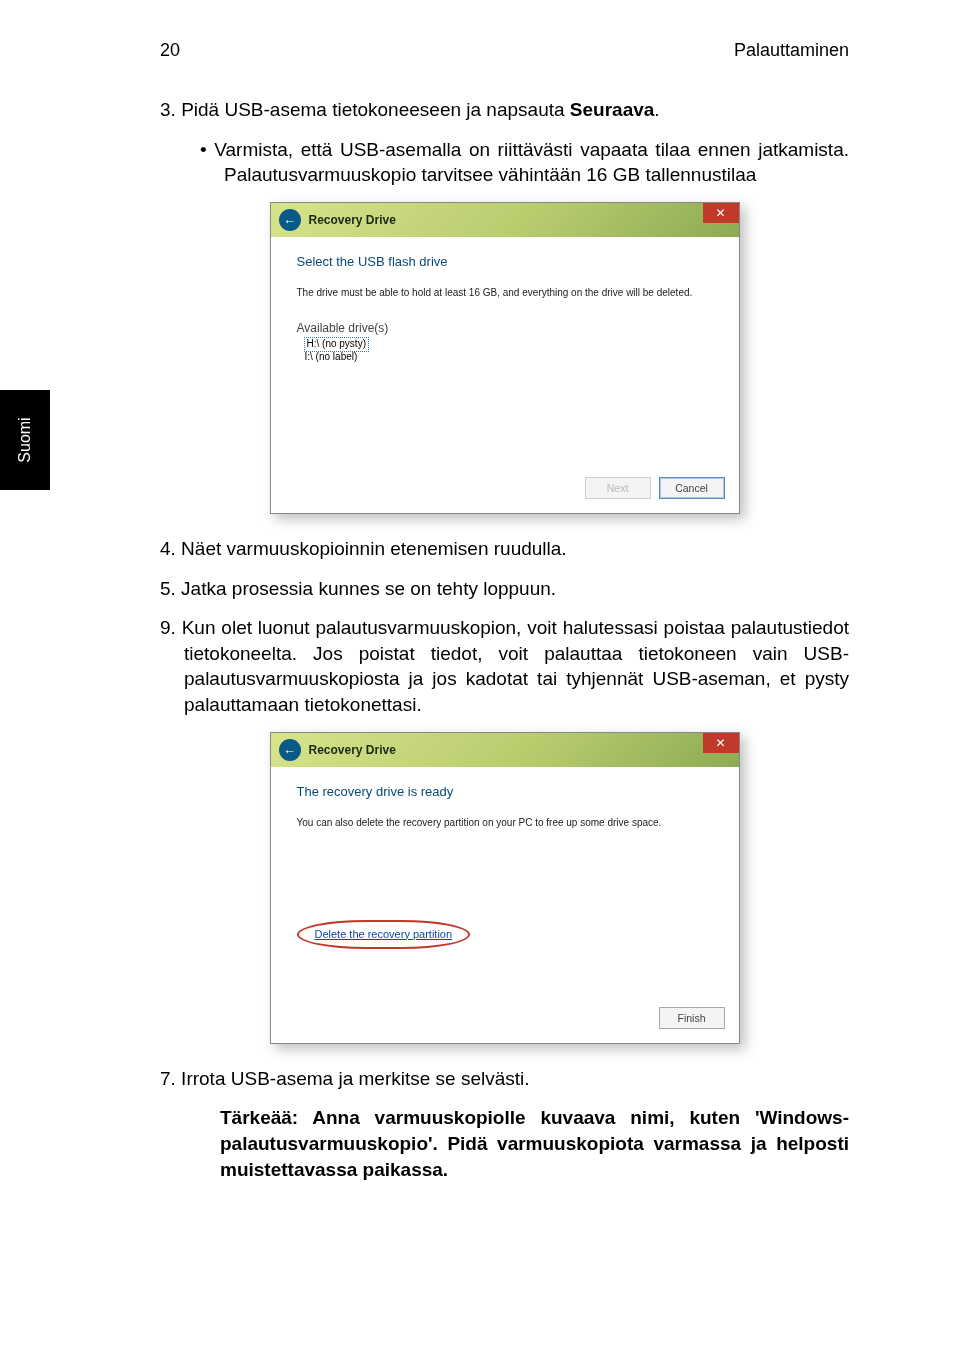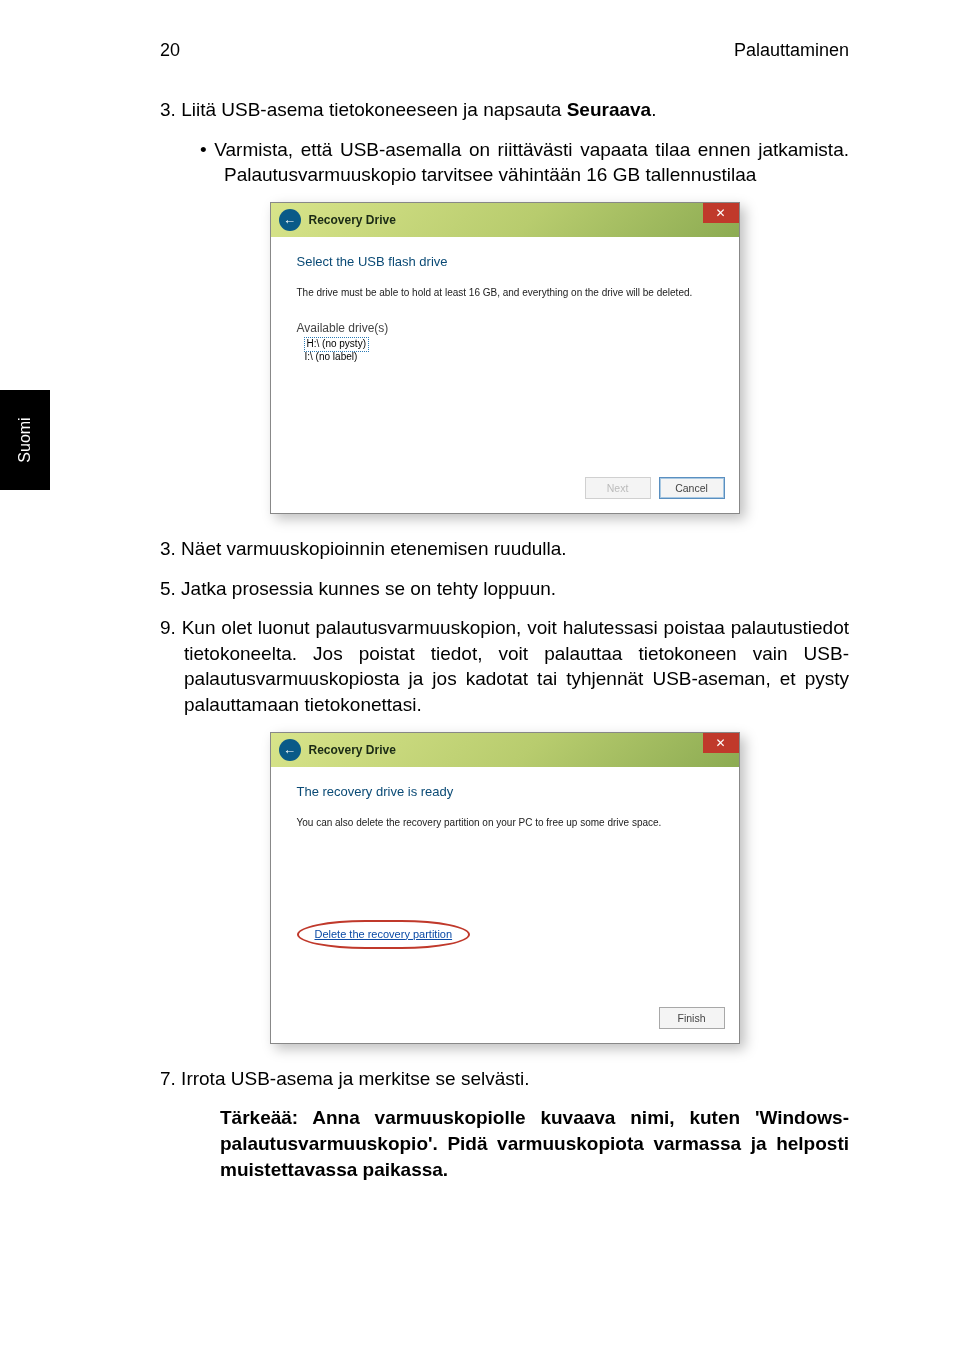--- a/index.html
+++ b/index.html
@@ -191,21 +191,21 @@
 
 <div class="page">
   <div class="header-row">
     <span>20</span>
     <span>Palauttaminen</span>
   </div>
 
   <div class="content">
 
     <div class="step3 step-num-block">
-      <span>3. </span><span class="step-text">Liitä USB-asema tietokoneeseen ja napsauta </span><span class="bold">Seuraava</span><span>.</span>
+      <span>3. </span><span class="step-text">Pidä USB-asema tietokoneeseen ja napsauta </span><span class="bold">Seuraava</span><span>.</span>
     </div>
     <div class="bullet">Varmista, että USB-asemalla on riittävästi vapaata tilaa ennen jatkamista. Palautusvarmuuskopio tarvitsee vähintään 16 GB tallennustilaa</div>
 
     <div class="fig-wrap">
       <div class="dialog">
         <div class="titlebar">
           <div class="back-circle">
             <span>←</span>
           </div>
           <span class="title-label">Recovery Drive</span>
@@ -224,21 +224,21 @@
             <span>I:\ (no label)</span>
           </div>
         </div>
         <div class="dlg-footer">
           <div class="win-btn disabled">Next</div>
           <div class="win-btn focus">Cancel</div>
         </div>
       </div>
     </div>
 
-    <div class="step4 step-num-block">3. Näet varmuuskopioinnin etenemisen ruudulla.</div>
+    <div class="step4 step-num-block">4. Näet varmuuskopioinnin etenemisen ruudulla.</div>
     <div class="step5 step-num-block">5. Jatka prosessia kunnes se on tehty loppuun.</div>
     <div class="step6 step-num-block">9. Kun olet luonut palautusvarmuuskopion, voit halutessasi poistaa palautustiedot tietokoneelta. Jos poistat tiedot, voit palauttaa tietokoneen vain USB-palautusvarmuuskopiosta ja jos kadotat tai tyhjennät USB-aseman, et pysty palauttamaan tietokonettasi.</div>
 
     <div class="fig-wrap">
       <div class="dialog">
         <div class="titlebar">
           <div class="back-circle">
             <span>←</span>
           </div>
           <span class="title-label">Recovery Drive</span>

